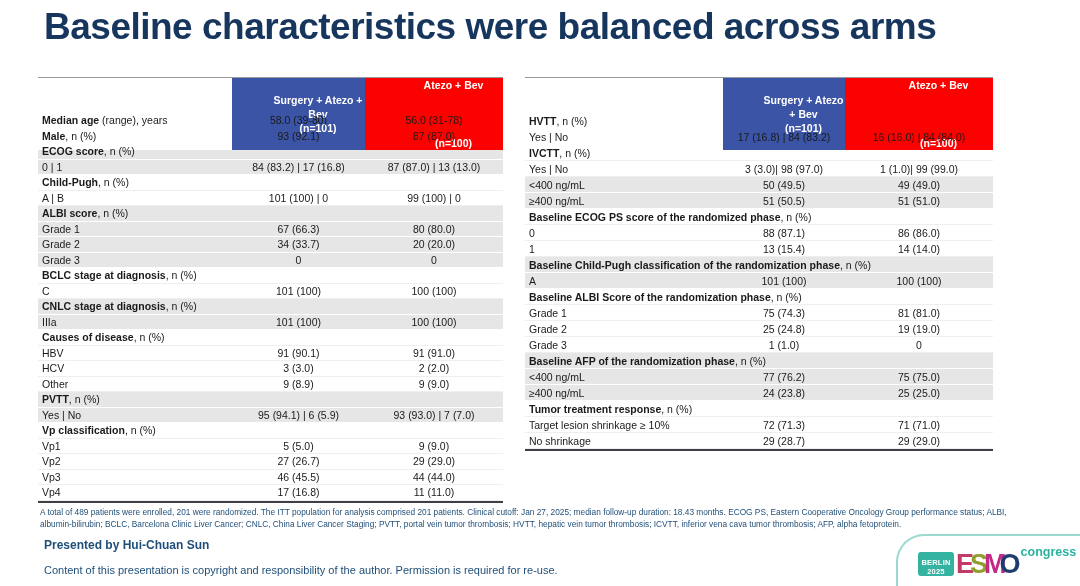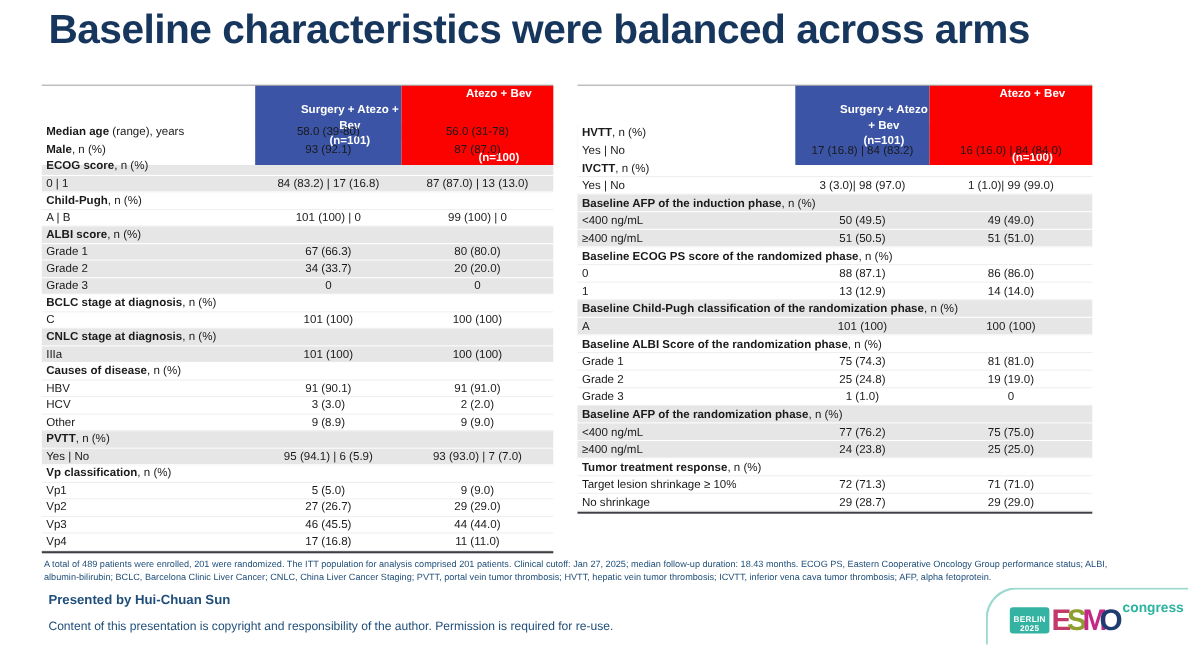--- a/index.html
+++ b/index.html
@@ -229,25 +229,20 @@
         <div class="cell label"><span class="bold">IVCTT</span><span>, n (%)</span></div>
         <div class="cell val"></div>
         <div class="cell val"></div>
       </div>
       <div class="trow">
         <div class="cell label sub">Yes | No</div>
         <div class="cell val">3 (3.0)| 98 (97.0)</div>
         <div class="cell val">1 (1.0)| 99 (99.0)</div>
       </div>
       <div class="trow shaded">
-        <div class="cell label"><span class="bold">Baseline AFP of the induction phase</span><span>, n (%)</span></div>
-        <div class="cell val"></div>
-        <div class="cell val"></div>
-      </div>
-      <div class="trow shaded">
         <div class="cell label sub">&lt;400 ng/mL</div>
         <div class="cell val">50 (49.5)</div>
         <div class="cell val">49 (49.0)</div>
       </div>
       <div class="trow shaded">
         <div class="cell label sub">≥400 ng/mL</div>
         <div class="cell val">51 (50.5)</div>
         <div class="cell val">51 (51.0)</div>
       </div>
       <div class="trow">
@@ -255,21 +250,21 @@
         <div class="cell val"></div>
         <div class="cell val"></div>
       </div>
       <div class="trow">
         <div class="cell label sub">0</div>
         <div class="cell val">88 (87.1)</div>
         <div class="cell val">86 (86.0)</div>
       </div>
       <div class="trow">
         <div class="cell label sub">1</div>
-        <div class="cell val">13 (12.9)</div>
+        <div class="cell val">13 (15.4)</div>
         <div class="cell val">14 (14.0)</div>
       </div>
       <div class="trow shaded">
         <div class="cell label"><span class="bold">Baseline Child-Pugh classification of the randomization phase</span><span>, n (%)</span></div>
         <div class="cell val"></div>
         <div class="cell val"></div>
       </div>
       <div class="trow shaded">
         <div class="cell label sub">A</div>
         <div class="cell val">101 (100)</div>

